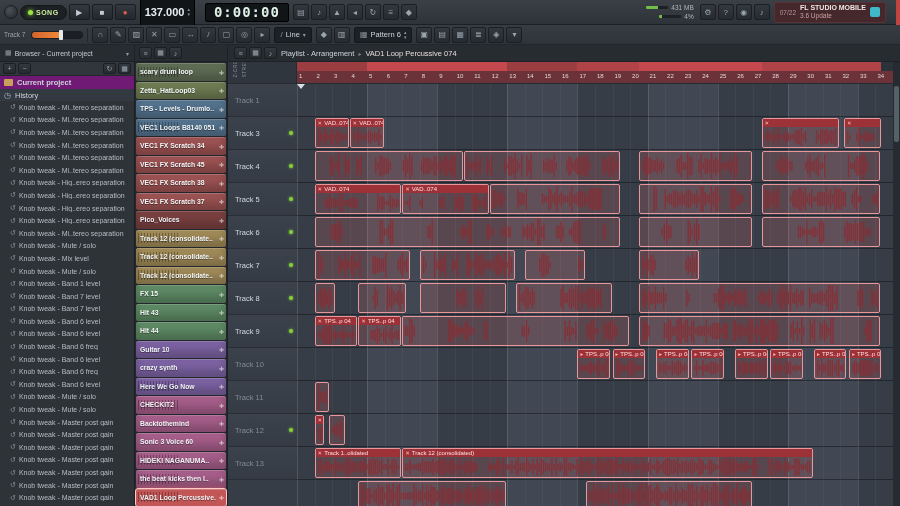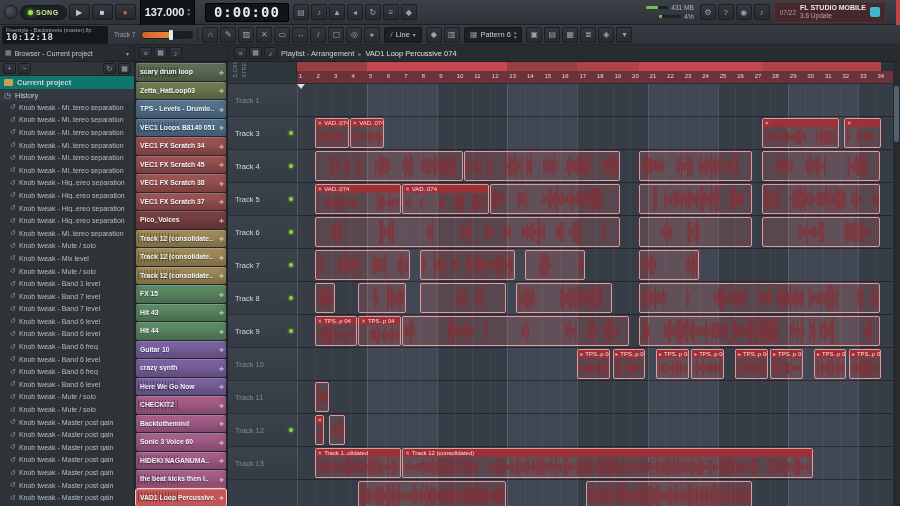--- a/index.html
+++ b/index.html
@@ -69,21 +69,21 @@
 .plhead .icon-btn{min-width:13px;height:12px;font-size:7px;}
 .pl-title{color:#cdd4da;font-weight:normal;}
 .pl-sep{color:#7e868e;font-size:6px;}
 .pl-sel{color:#e6dadb;}
 
 
 .browser{position:absolute;left:0;top:62px;width:135px;bottom:0;background:#2e3338;border-right:1px solid #1d2125;overflow:hidden;}
 .bsub{height:14px;display:flex;align-items:center;justify-content:space-between;padding:0 3px;background:#30363c;border-bottom:1px solid #24282d;}
 .bsub .icon-btn{min-width:13px;height:11px;font-size:7px;}
 .tree-row{display:flex;align-items:center;gap:4px;height:13px;padding:0 4px;font-size:7.5px;color:#ccd3d9;white-space:nowrap;overflow:hidden;}
-.tree-row.root{background:#0f766e;font-weight:bold;text-align:right;}
+.tree-row.root{background:#701a75;font-weight:bold;text-align:right;}
 .tree-row.hist{background:#333940;height:12px;}
 .fold-ic{width:9px;height:7px;background:#c9a05a;border-radius:1px;flex:0 0 auto;}
 .clock-ic{color:#9fb7c9;font-size:8px;}
 .hist-item{display:flex;align-items:center;gap:3px;height:12.6px;padding:0 4px 0 10px;font-size:7px;color:#b6bdc4;white-space:nowrap;overflow:hidden;}
 .hist-icon{color:#8c959d;font-size:7px;flex:0 0 auto;}
 .hist-text{overflow:hidden;white-space:nowrap;}
 
 
 .picker{position:absolute;left:135px;top:62px;width:93px;bottom:0;background:#23272c;border-right:1px solid #1d2125;overflow:hidden;padding-top:1px;}
 .pitem{position:relative;height:17.5px;margin:0 1px 1px;border-radius:2px;display:flex;align-items:center;
@@ -176,24 +176,20 @@
       <div class="nmain">
         <div class="ntitle">FL STUDIO MOBILE</div>
         <div class="nsub">3.6 Update</div>
       </div>
       <div class="nicon"></div>
     </div>
     <div class="redstrip"></div>
   </div>
 
   <div class="row2">
-    <div class="projbox">
-      <div class="ptitle">Freestyle - Backstreets (master).flp</div>
-      <div class="pclock">10:12:18</div>
-    </div>
     <div class="trklabel">Track 7</div>
     <div class="slider">
       <div class="sfill"></div>
       <div class="sknob"></div>
     </div>
     <div class="vdiv"></div>
     <div class="iconrow">
         <div class="icon-btn">∩</div>
         <div class="icon-btn">✎</div>
         <div class="icon-btn">▨</div>

